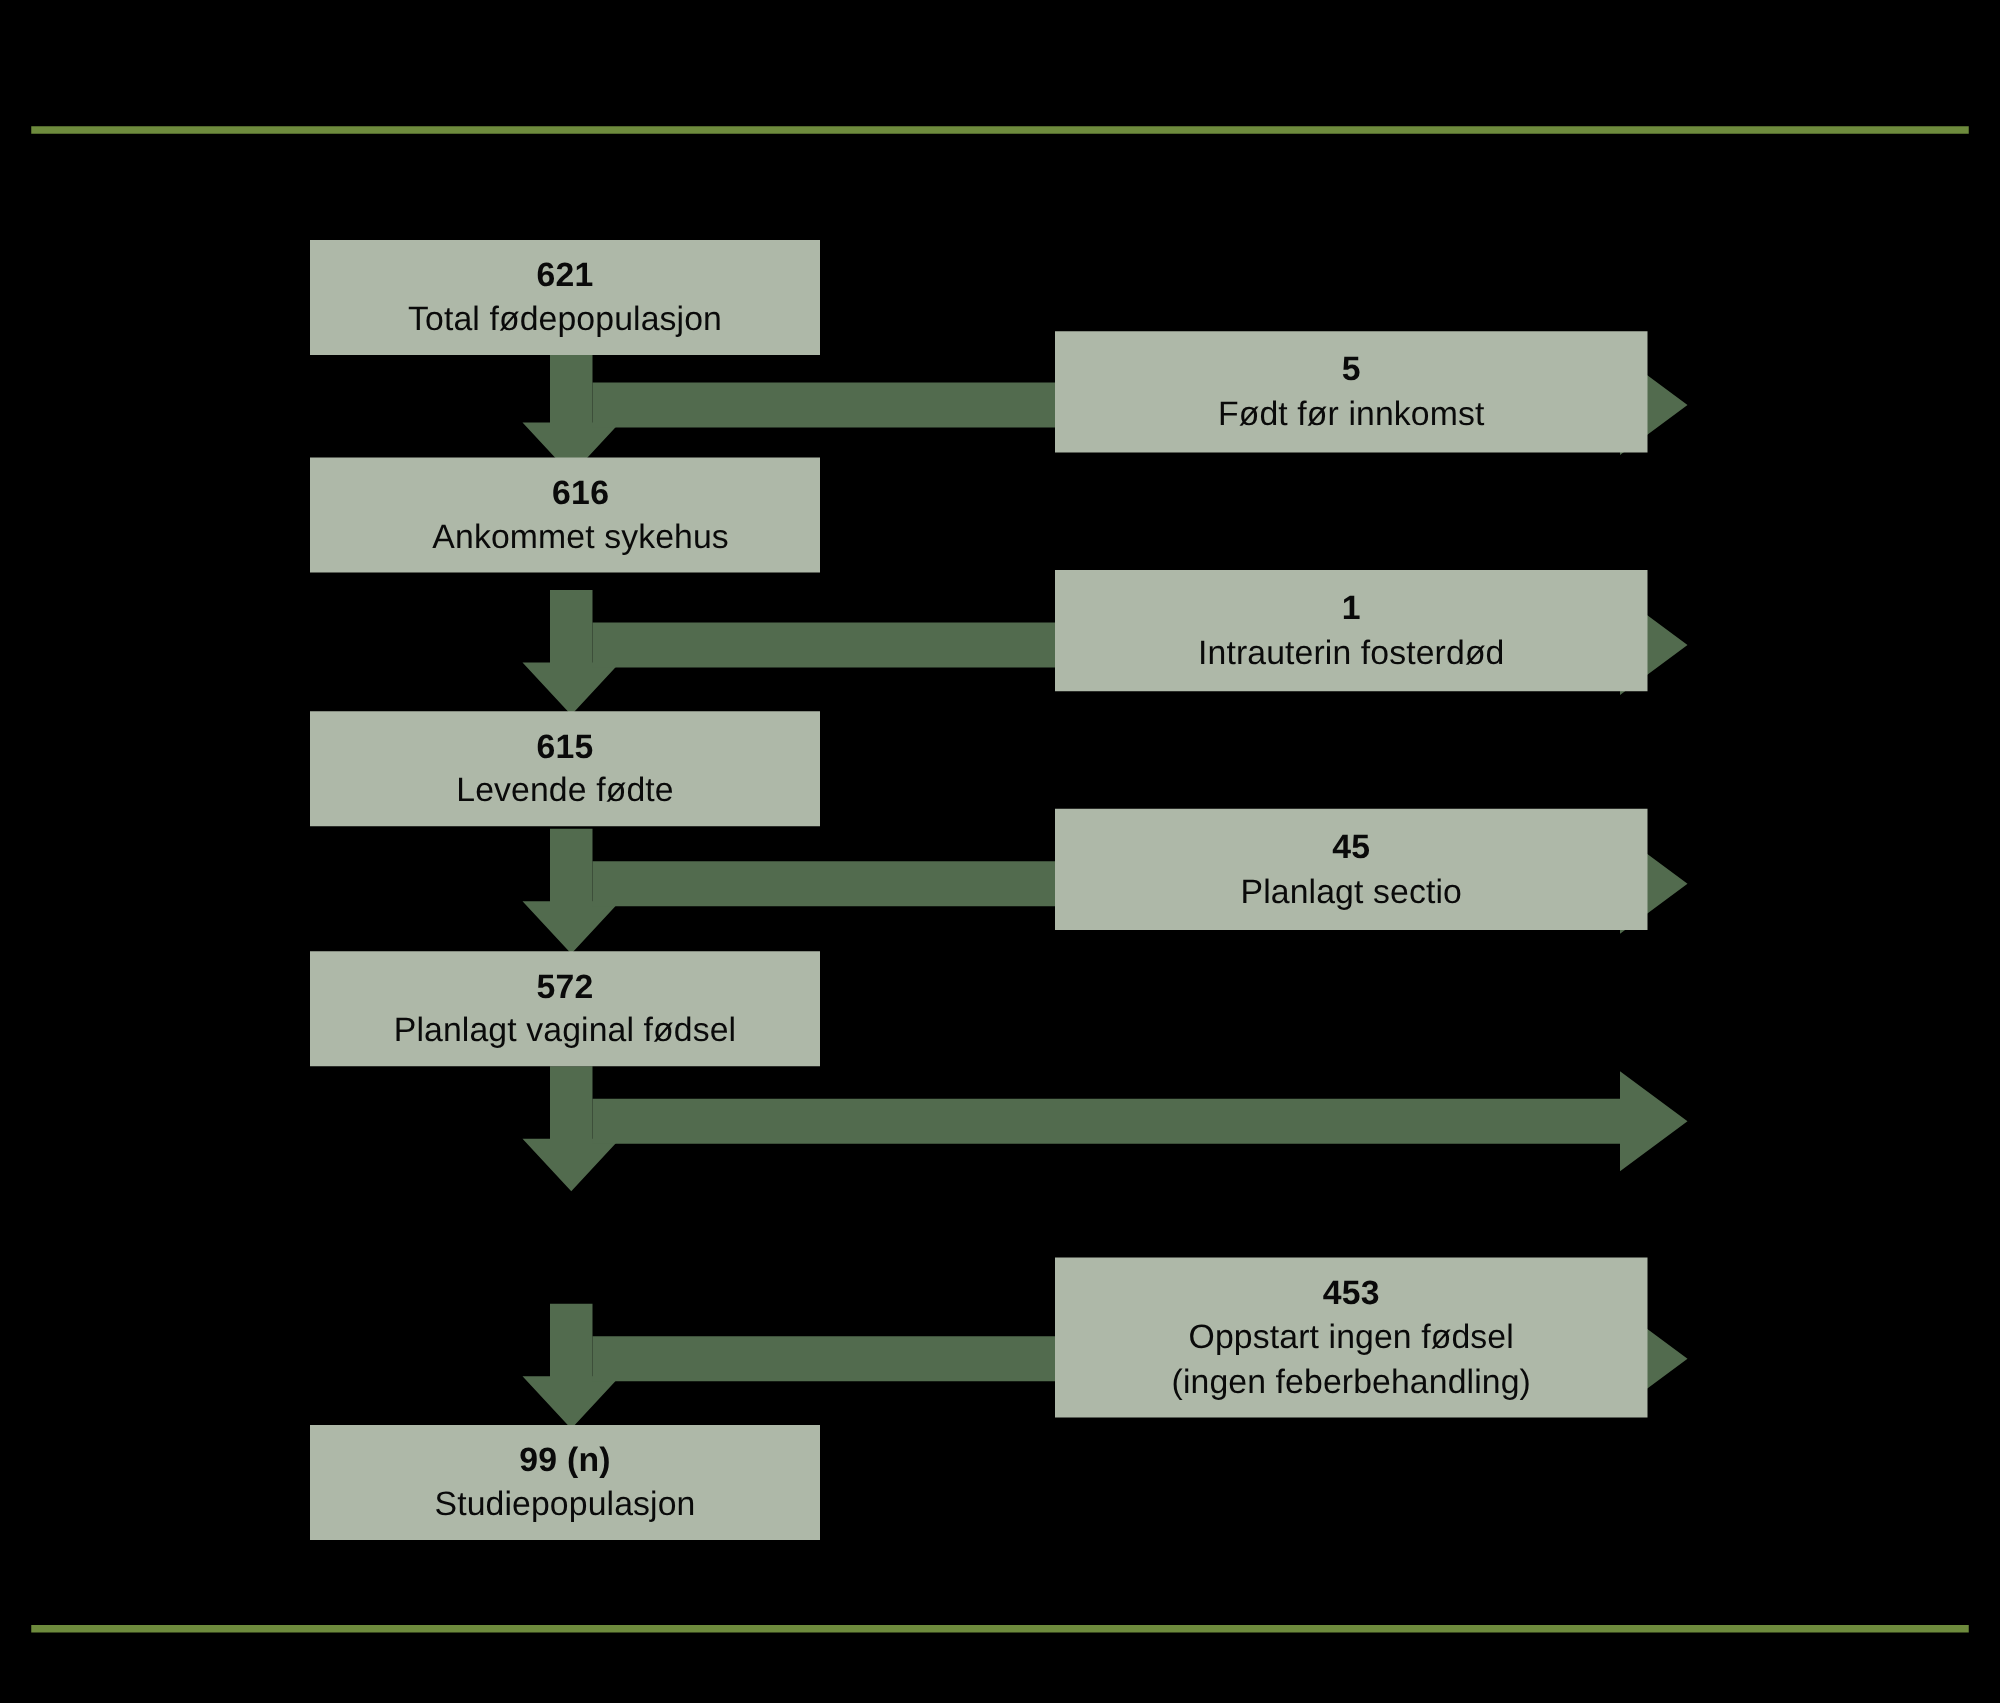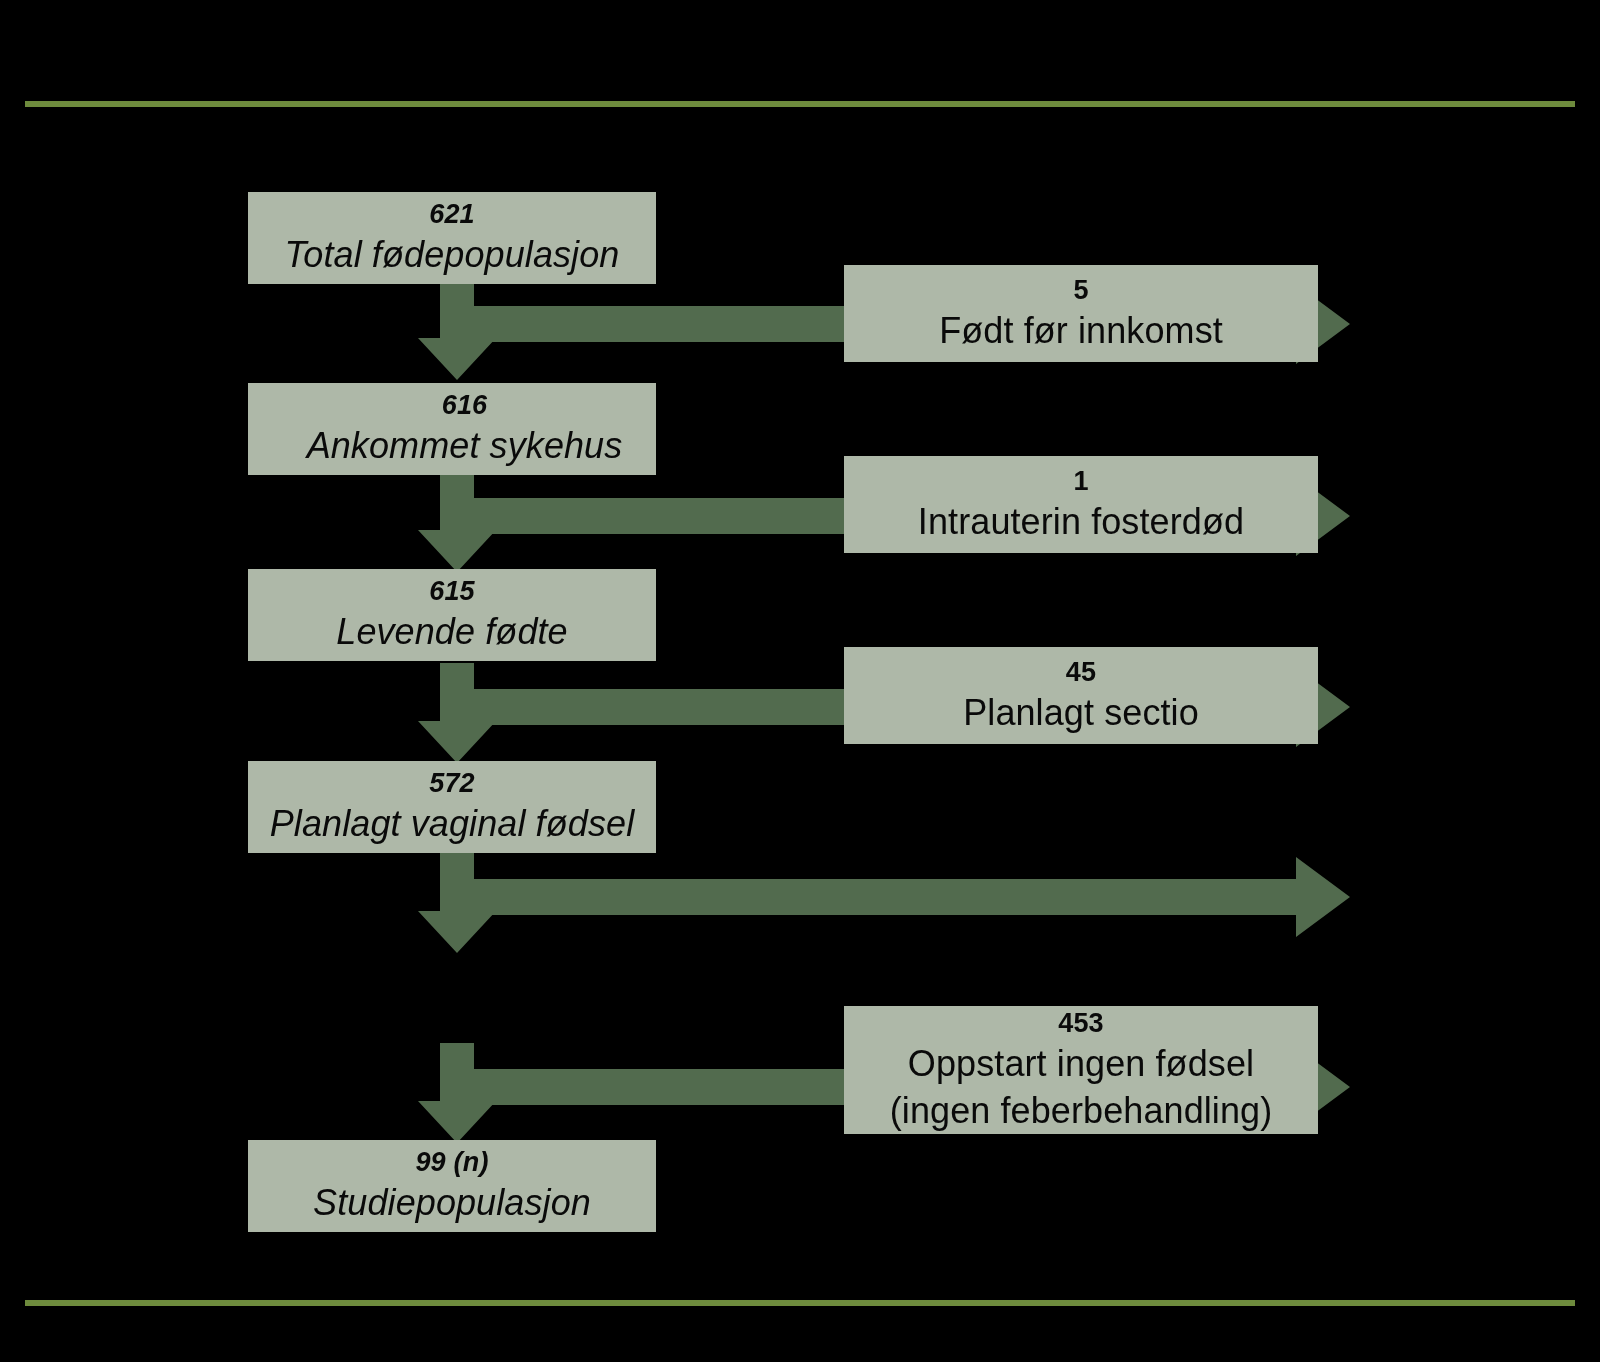--- a/index.html
+++ b/index.html
@@ -44,27 +44,27 @@
     line-height: 1.30;
     z-index: 3;
   }
   .box .num {
     font-weight: bold;
     font-size: 27px;
     letter-spacing: 0.2px;
   }
   .box .lbl {
     font-weight: normal;
-    font-size: 36px;
+    font-size: 27px;
     letter-spacing: 0.1px;
     white-space: pre-line;
   }
 
   
-  .box.main { left: 248px; width: 408px; height: 92px; font-style: italic; }
+  .box.main { left: 248px; width: 408px; height: 92px; }
 
   
   .box.side { left: 844px; width: 474px; height: 97px; }
   .box.side.tall { height: 128px; }
 
   
   .arrow-svg {
     position: absolute;
     z-index: 2;
     overflow: visible;
@@ -101,21 +101,21 @@
   <svg class="arrow-svg" style="left:418px; top:1043px;" width="940" height="100" viewBox="0 0 940 100">
     <path fill="#526B4E" d="M22 0 H56 V58 H78 L39 100 L0 58 H22 Z"></path>
     <path fill="#526B4E" d="M56 26 H878 V4 L932 44 L878 84 V62 H56 Z"></path>
   </svg>
 
   <div class="box main" style="top:192px;">
     <span class="num">621</span>
     <span class="lbl">Total fødepopulasjon</span>
   </div>
 
-  <div class="box main" style="top:383px;padding-left:35px;">
+  <div class="box main" style="top:366px;padding-left:35px;">
     <span class="num">616</span>
     <span class="lbl">Ankommet sykehus</span>
   </div>
 
   <div class="box main" style="top:569px;">
     <span class="num">615</span>
     <span class="lbl">Levende fødte</span>
   </div>
 
   <div class="box main" style="top:761px;">

